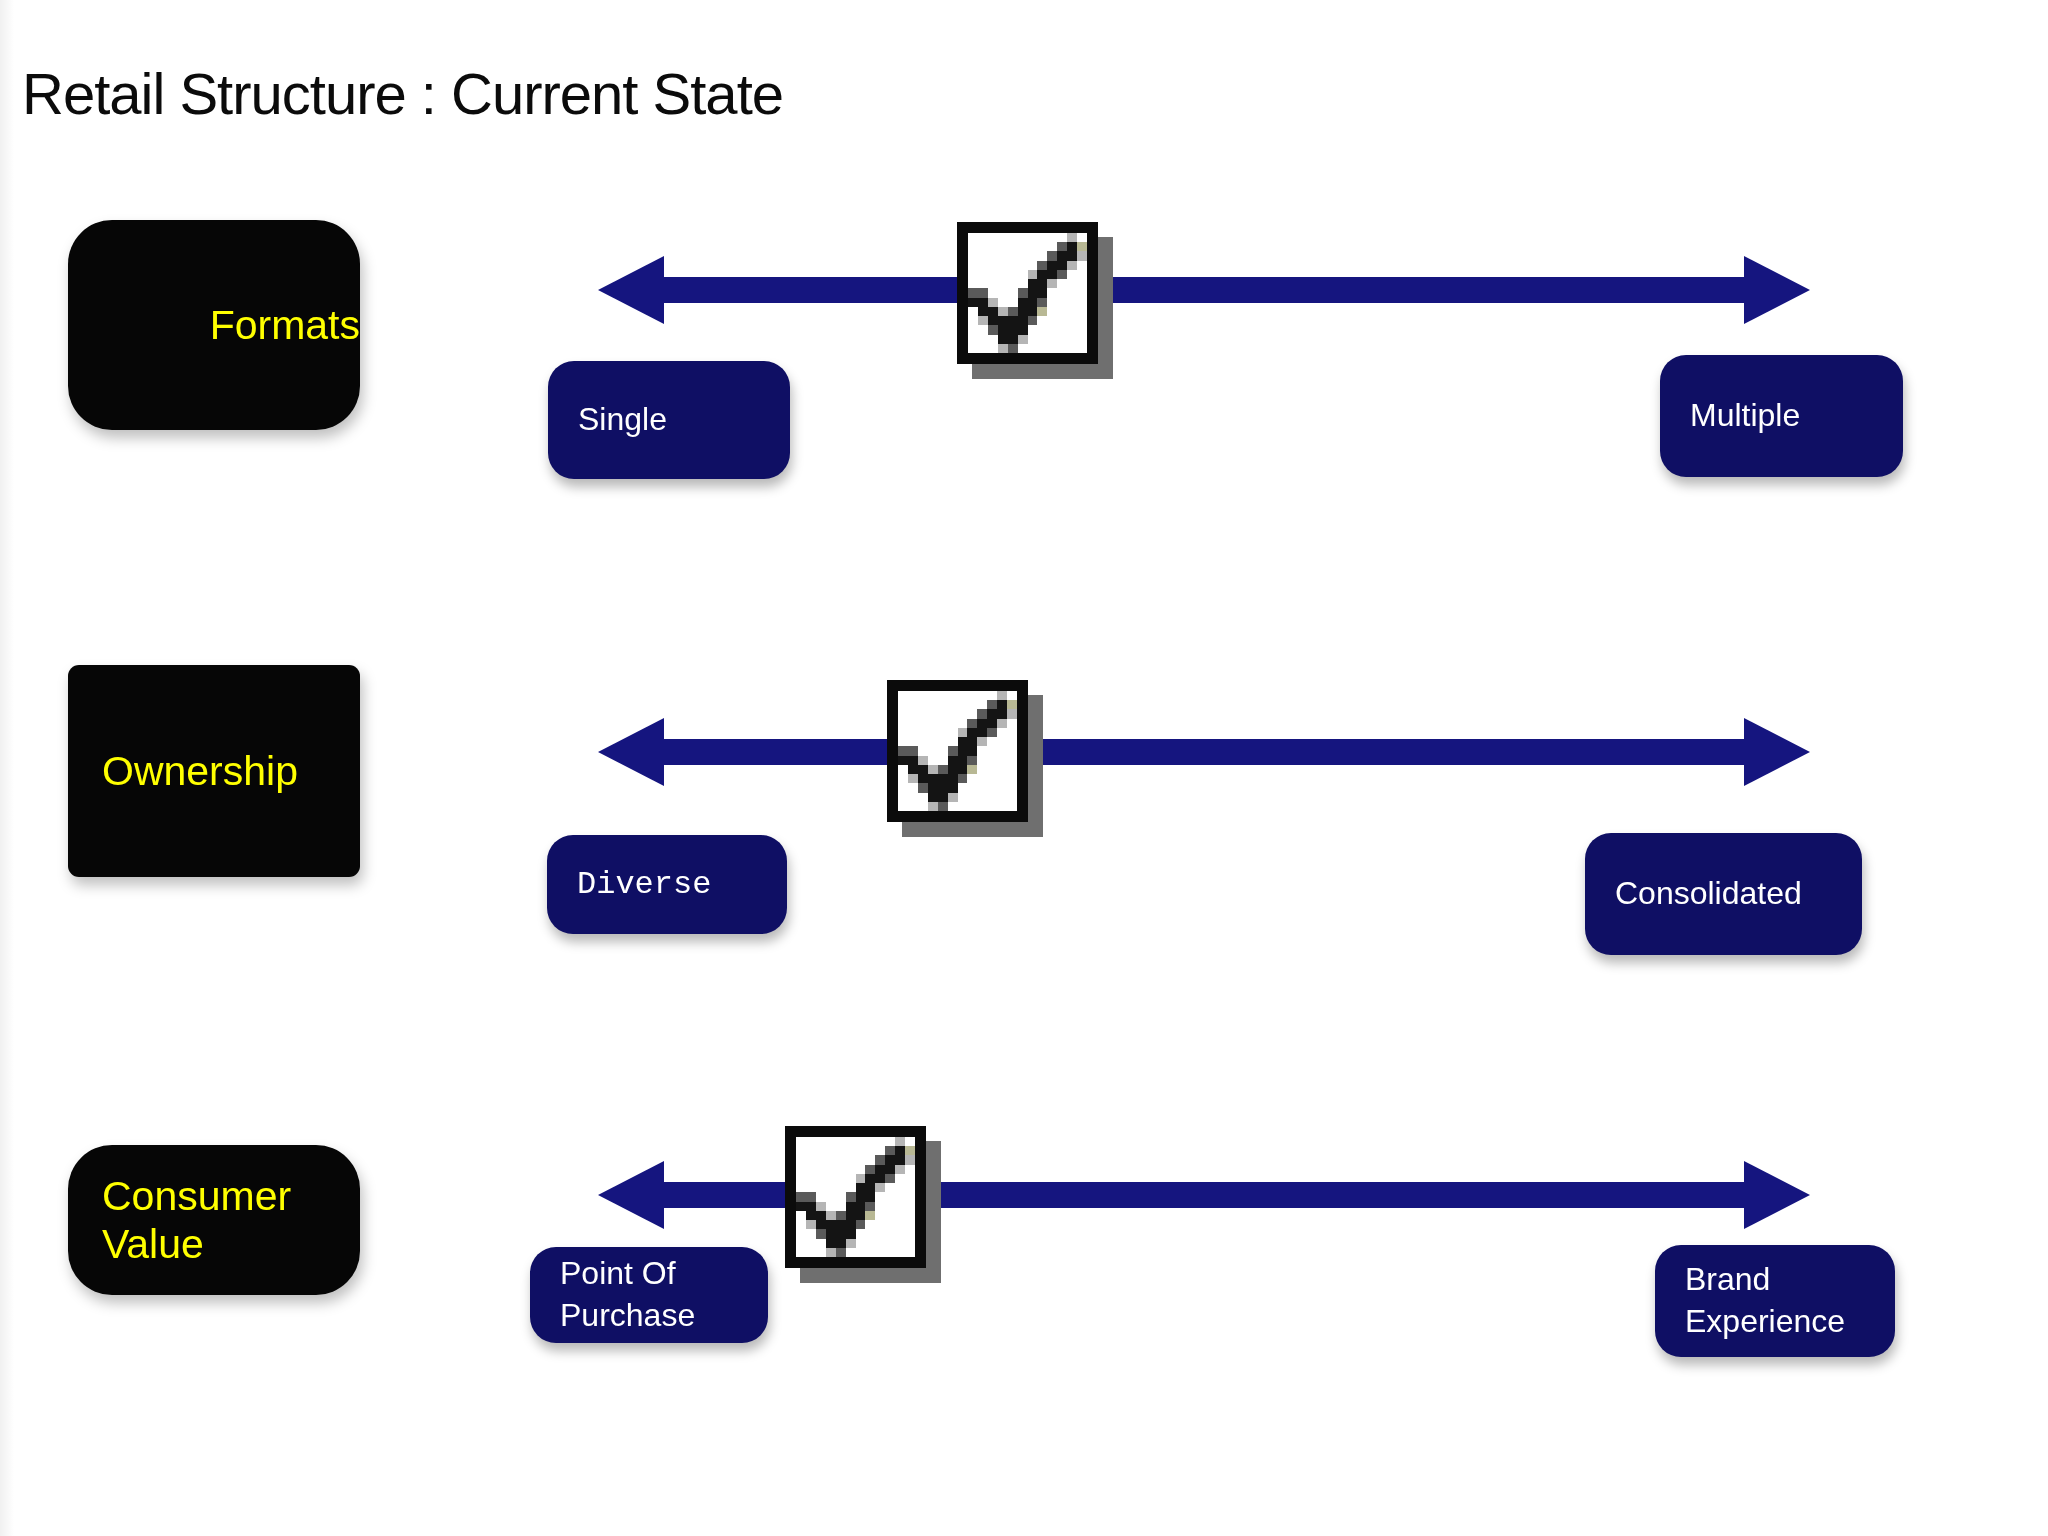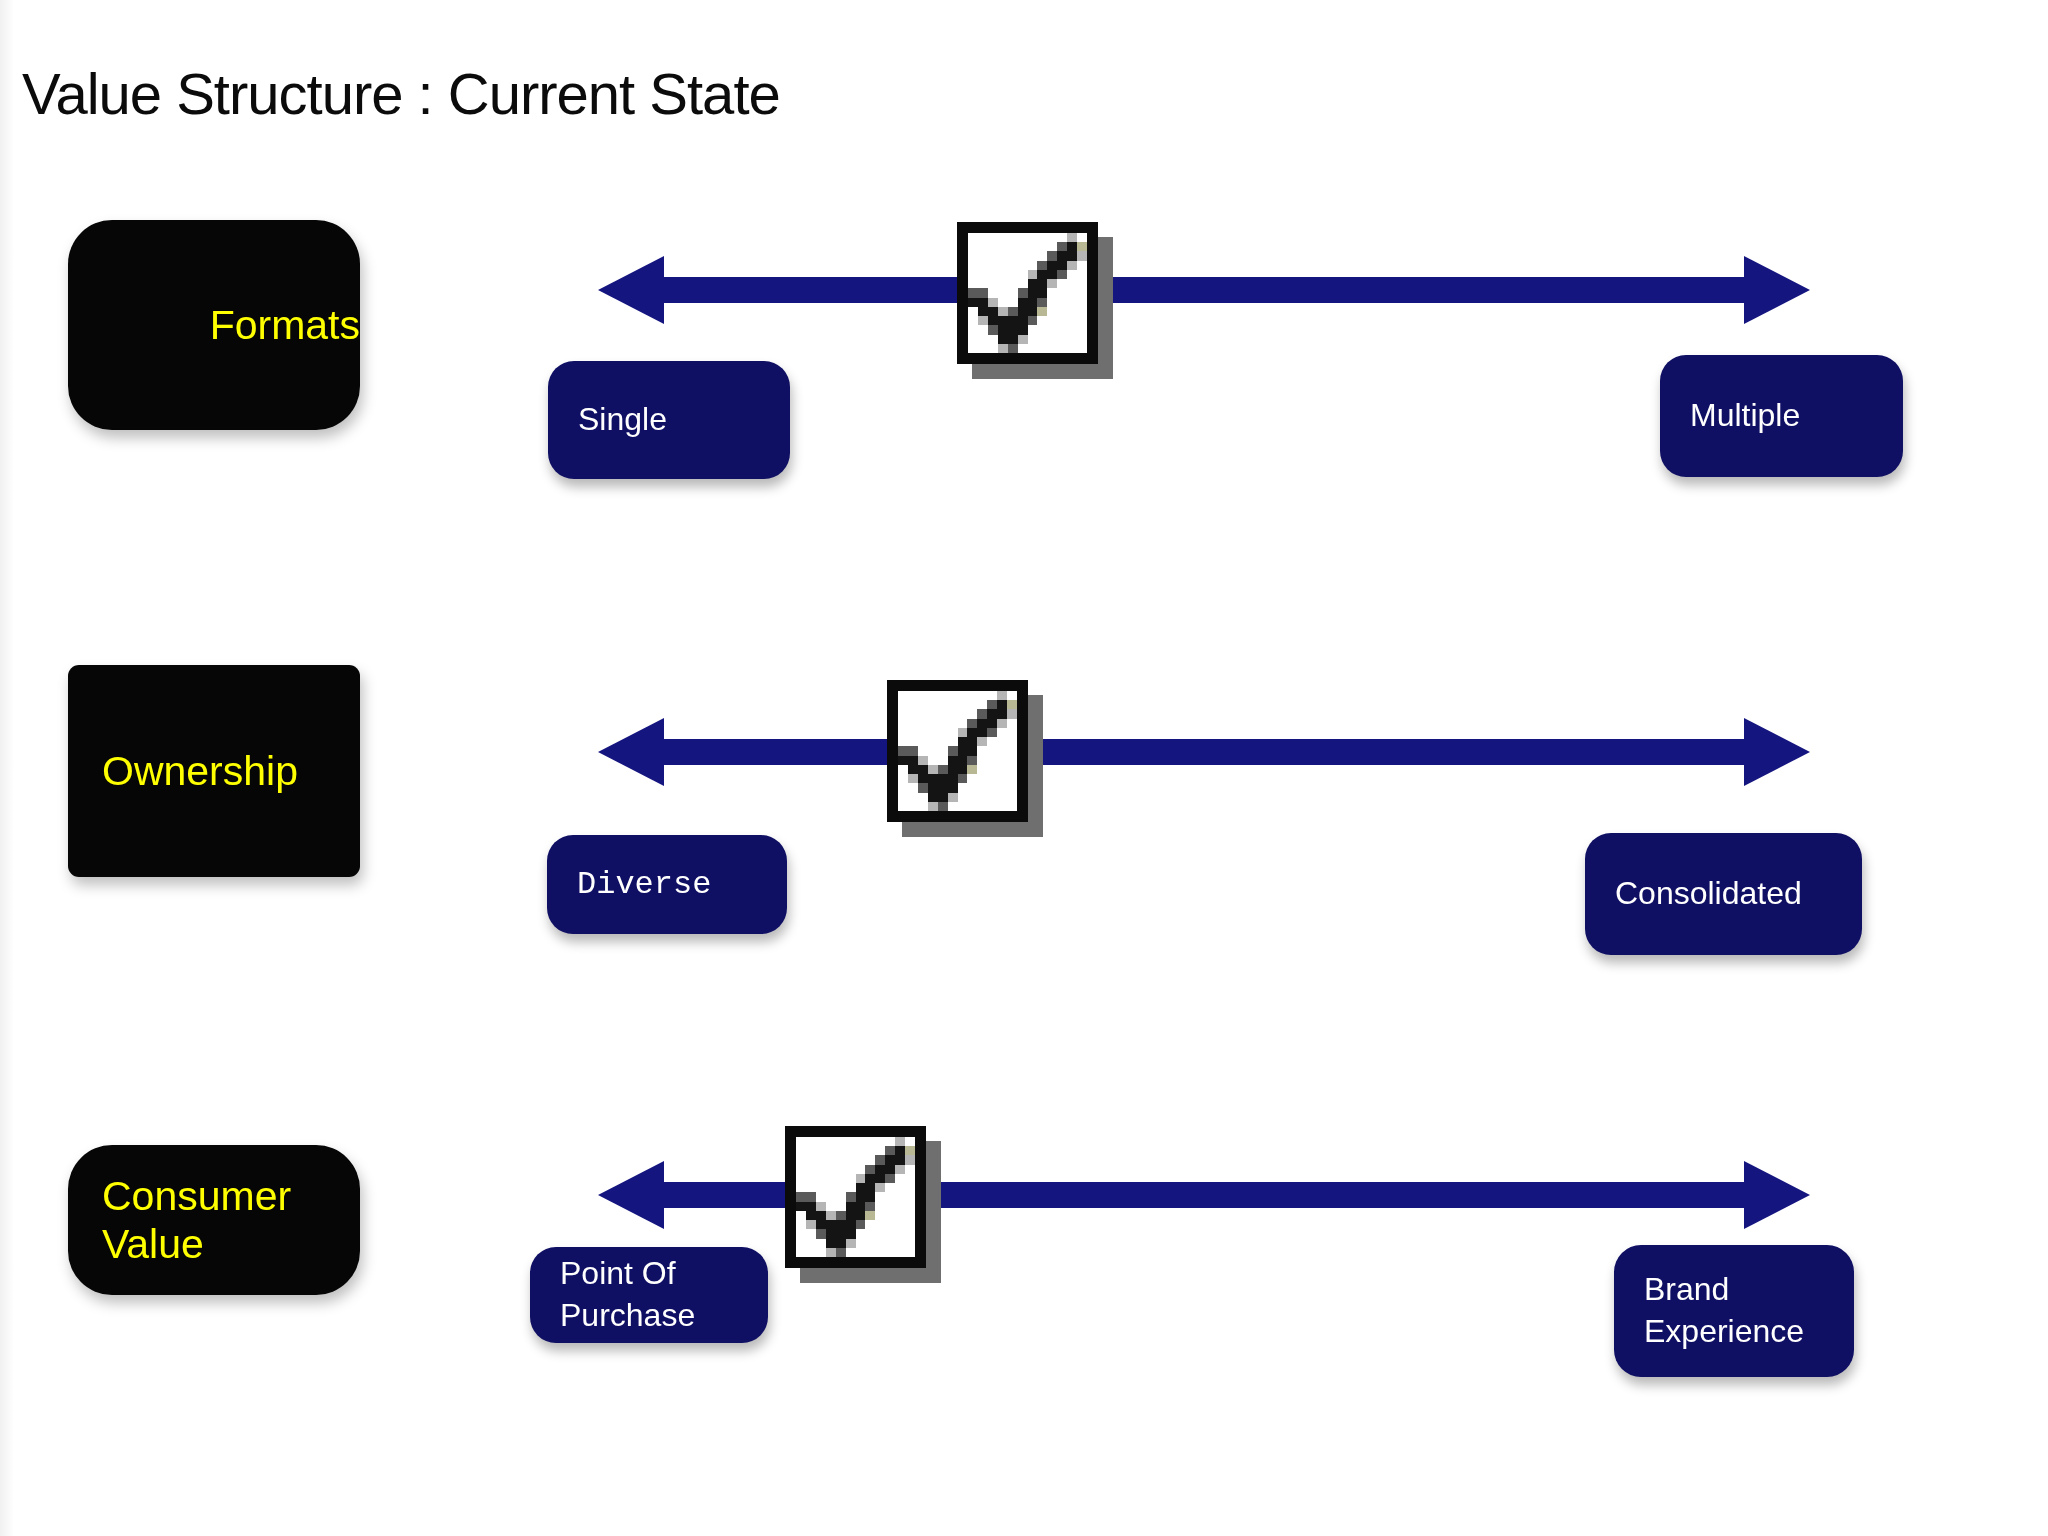--- a/index.html
+++ b/index.html
@@ -70,28 +70,28 @@
     font-size:32px;line-height:1.3;
     display:flex;align-items:center;
     padding-left:30px;padding-right:14px;
     box-shadow:2px 8px 12px rgba(0,0,0,0.28);
   }
   .lab.l1{left:548px;top:361px;width:242px;height:118px;}
   .lab.m1{left:1622px;top:355px;width:243px;height:122px;margin-left:38px;}
   .lab.l2{left:547px;top:835px;width:240px;height:99px;font-family:Liberation Mono, monospace;}
   .lab.m2{left:1585px;top:833px;width:277px;height:122px;}
   .lab.l3{left:530px;top:1247px;width:238px;height:96px;}
-  .lab.m3{left:1614px;top:1245px;width:240px;height:132px;border-radius:27px;}
+  .lab.m3{left:1655px;top:1245px;width:240px;height:112px;}
 </style>
 </head>
 <body>
 
 <div class="slide" style="--background: #FFFFFF; --title-text: #0B0B0B; --category-box: #060606; --category-text: #FFFF00; --label-box: #0F0F64; --label-text: #FFFFFF; --arrow: #15157F; --marker-shadow: #6F6F6F;">
 
-  <div class="title">Value Structure : Current State</div>
+  <div class="title">Retail Structure : Current State</div>
 
   <div>
     <div class="cat r1">
       <span>Formats</span>
     </div>
     <div class="arrow r1">
       <div class="head left"></div>
       <div class="shaft"></div>
       <div class="head right"></div>
     </div>

